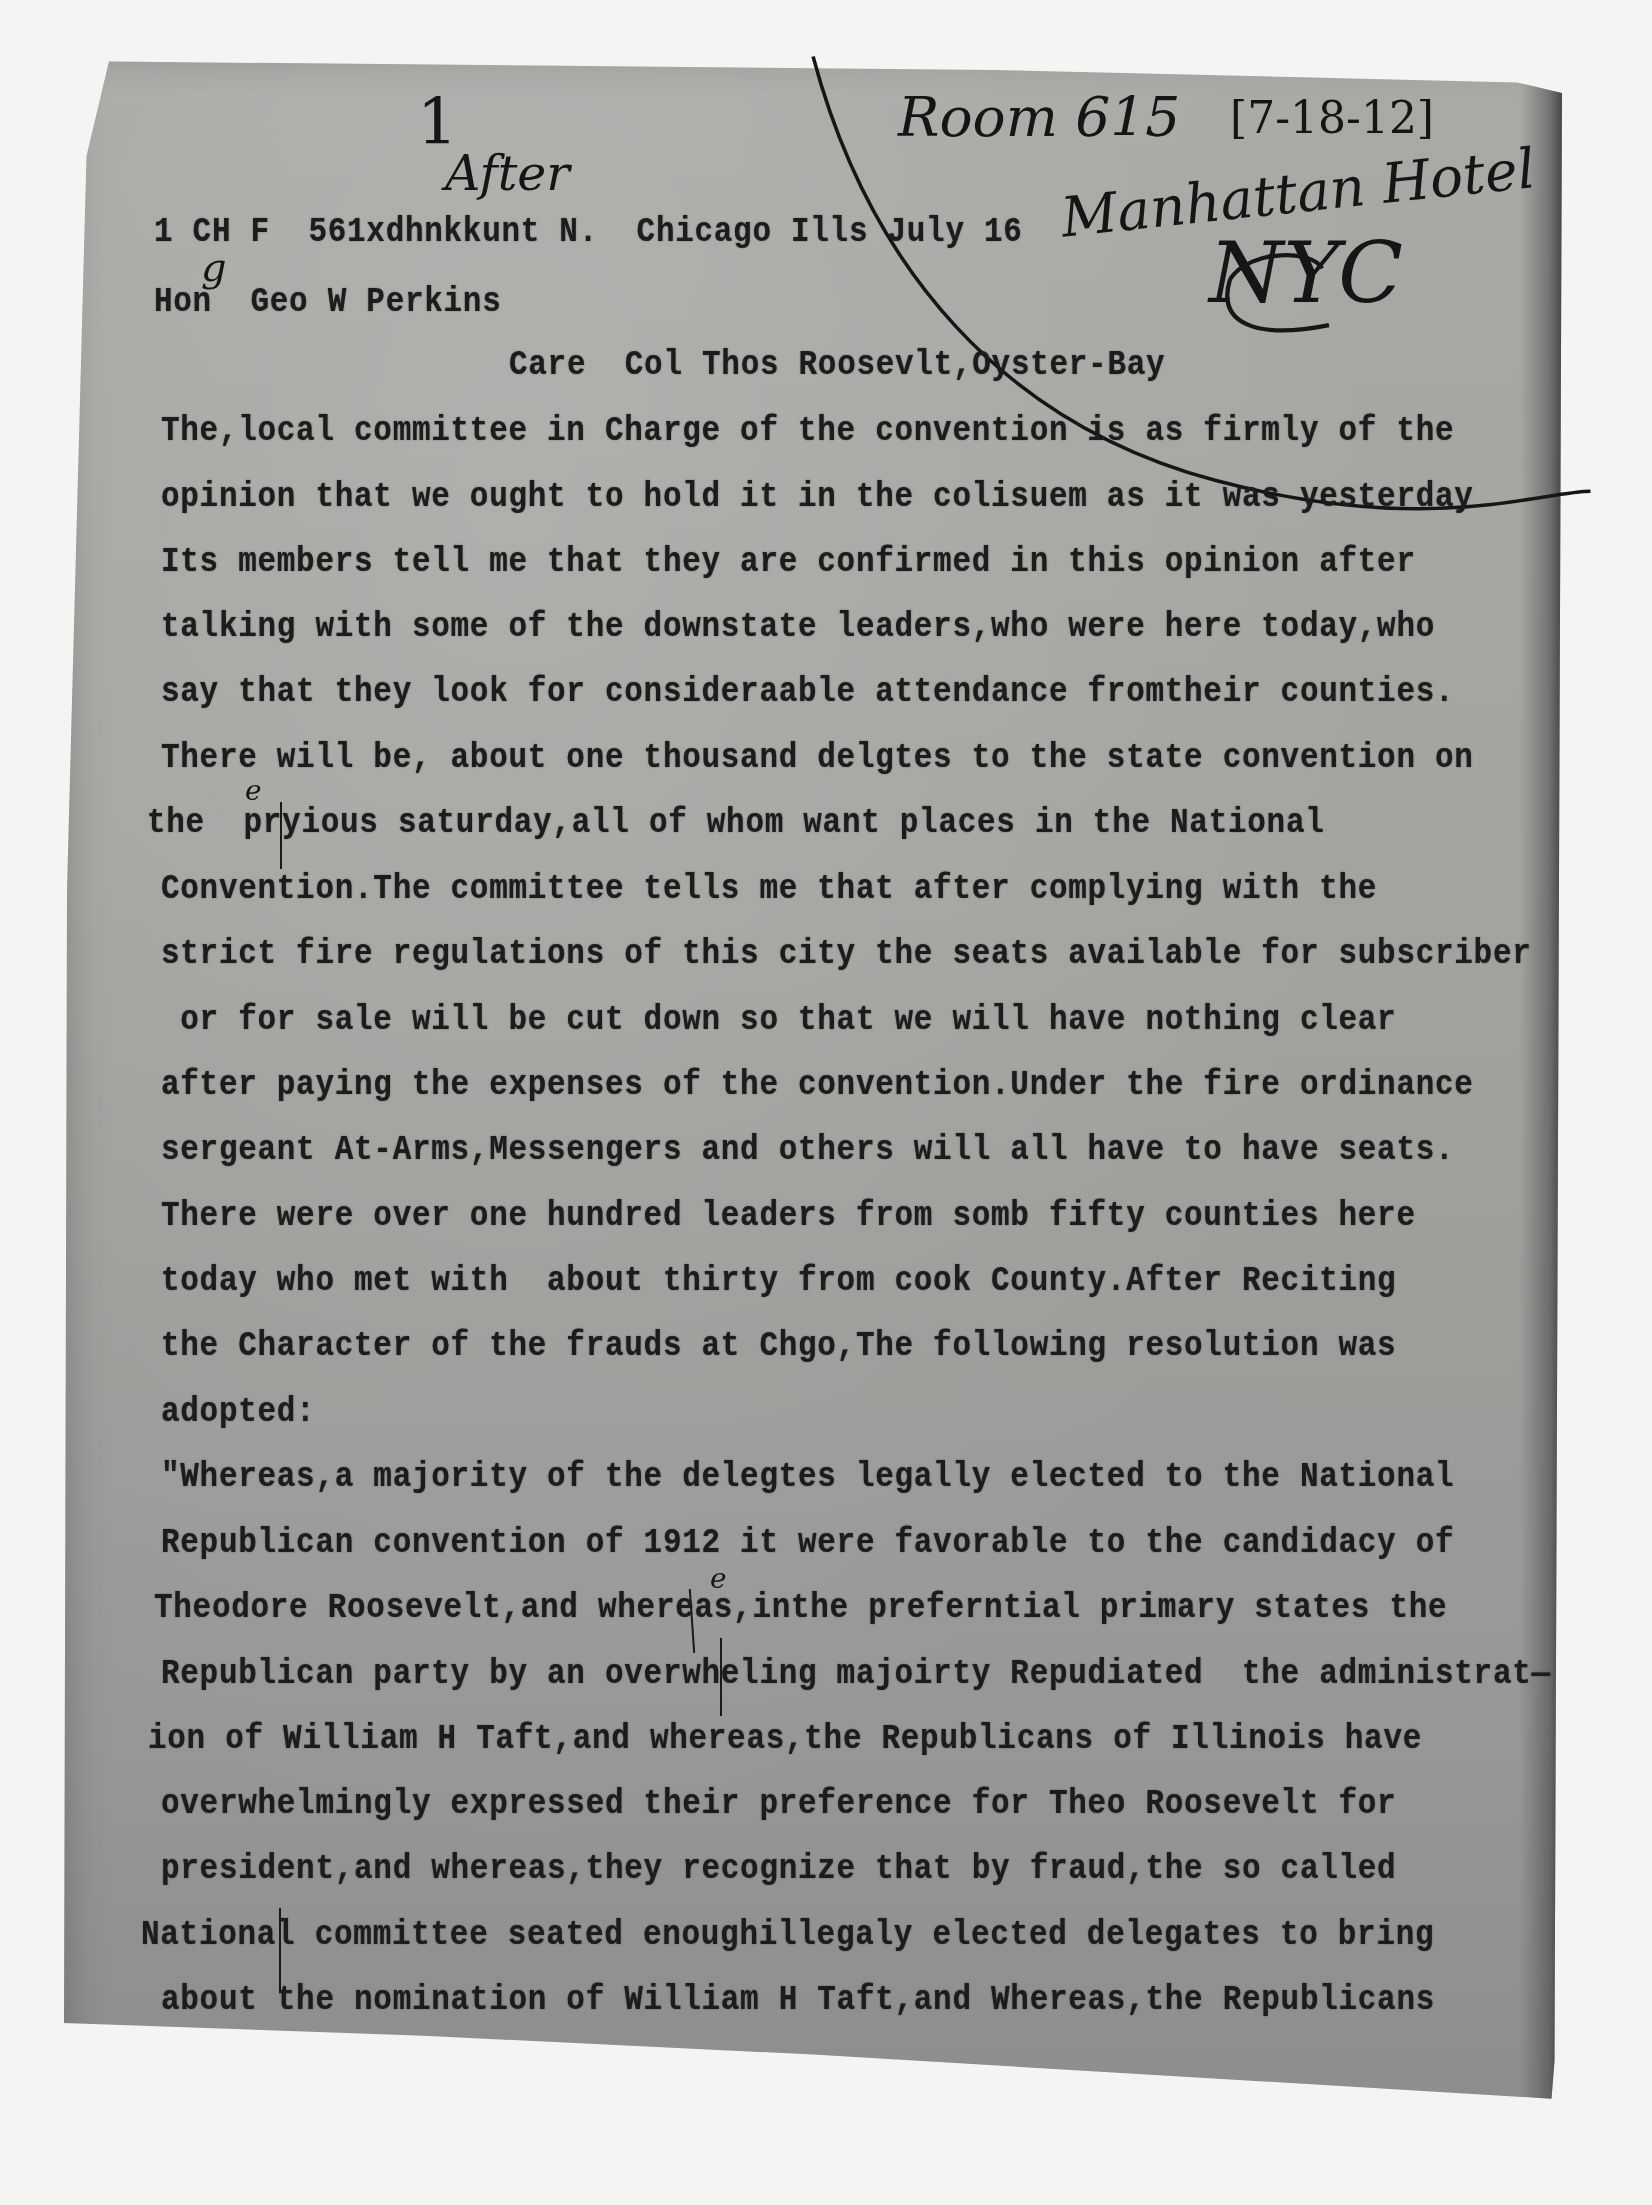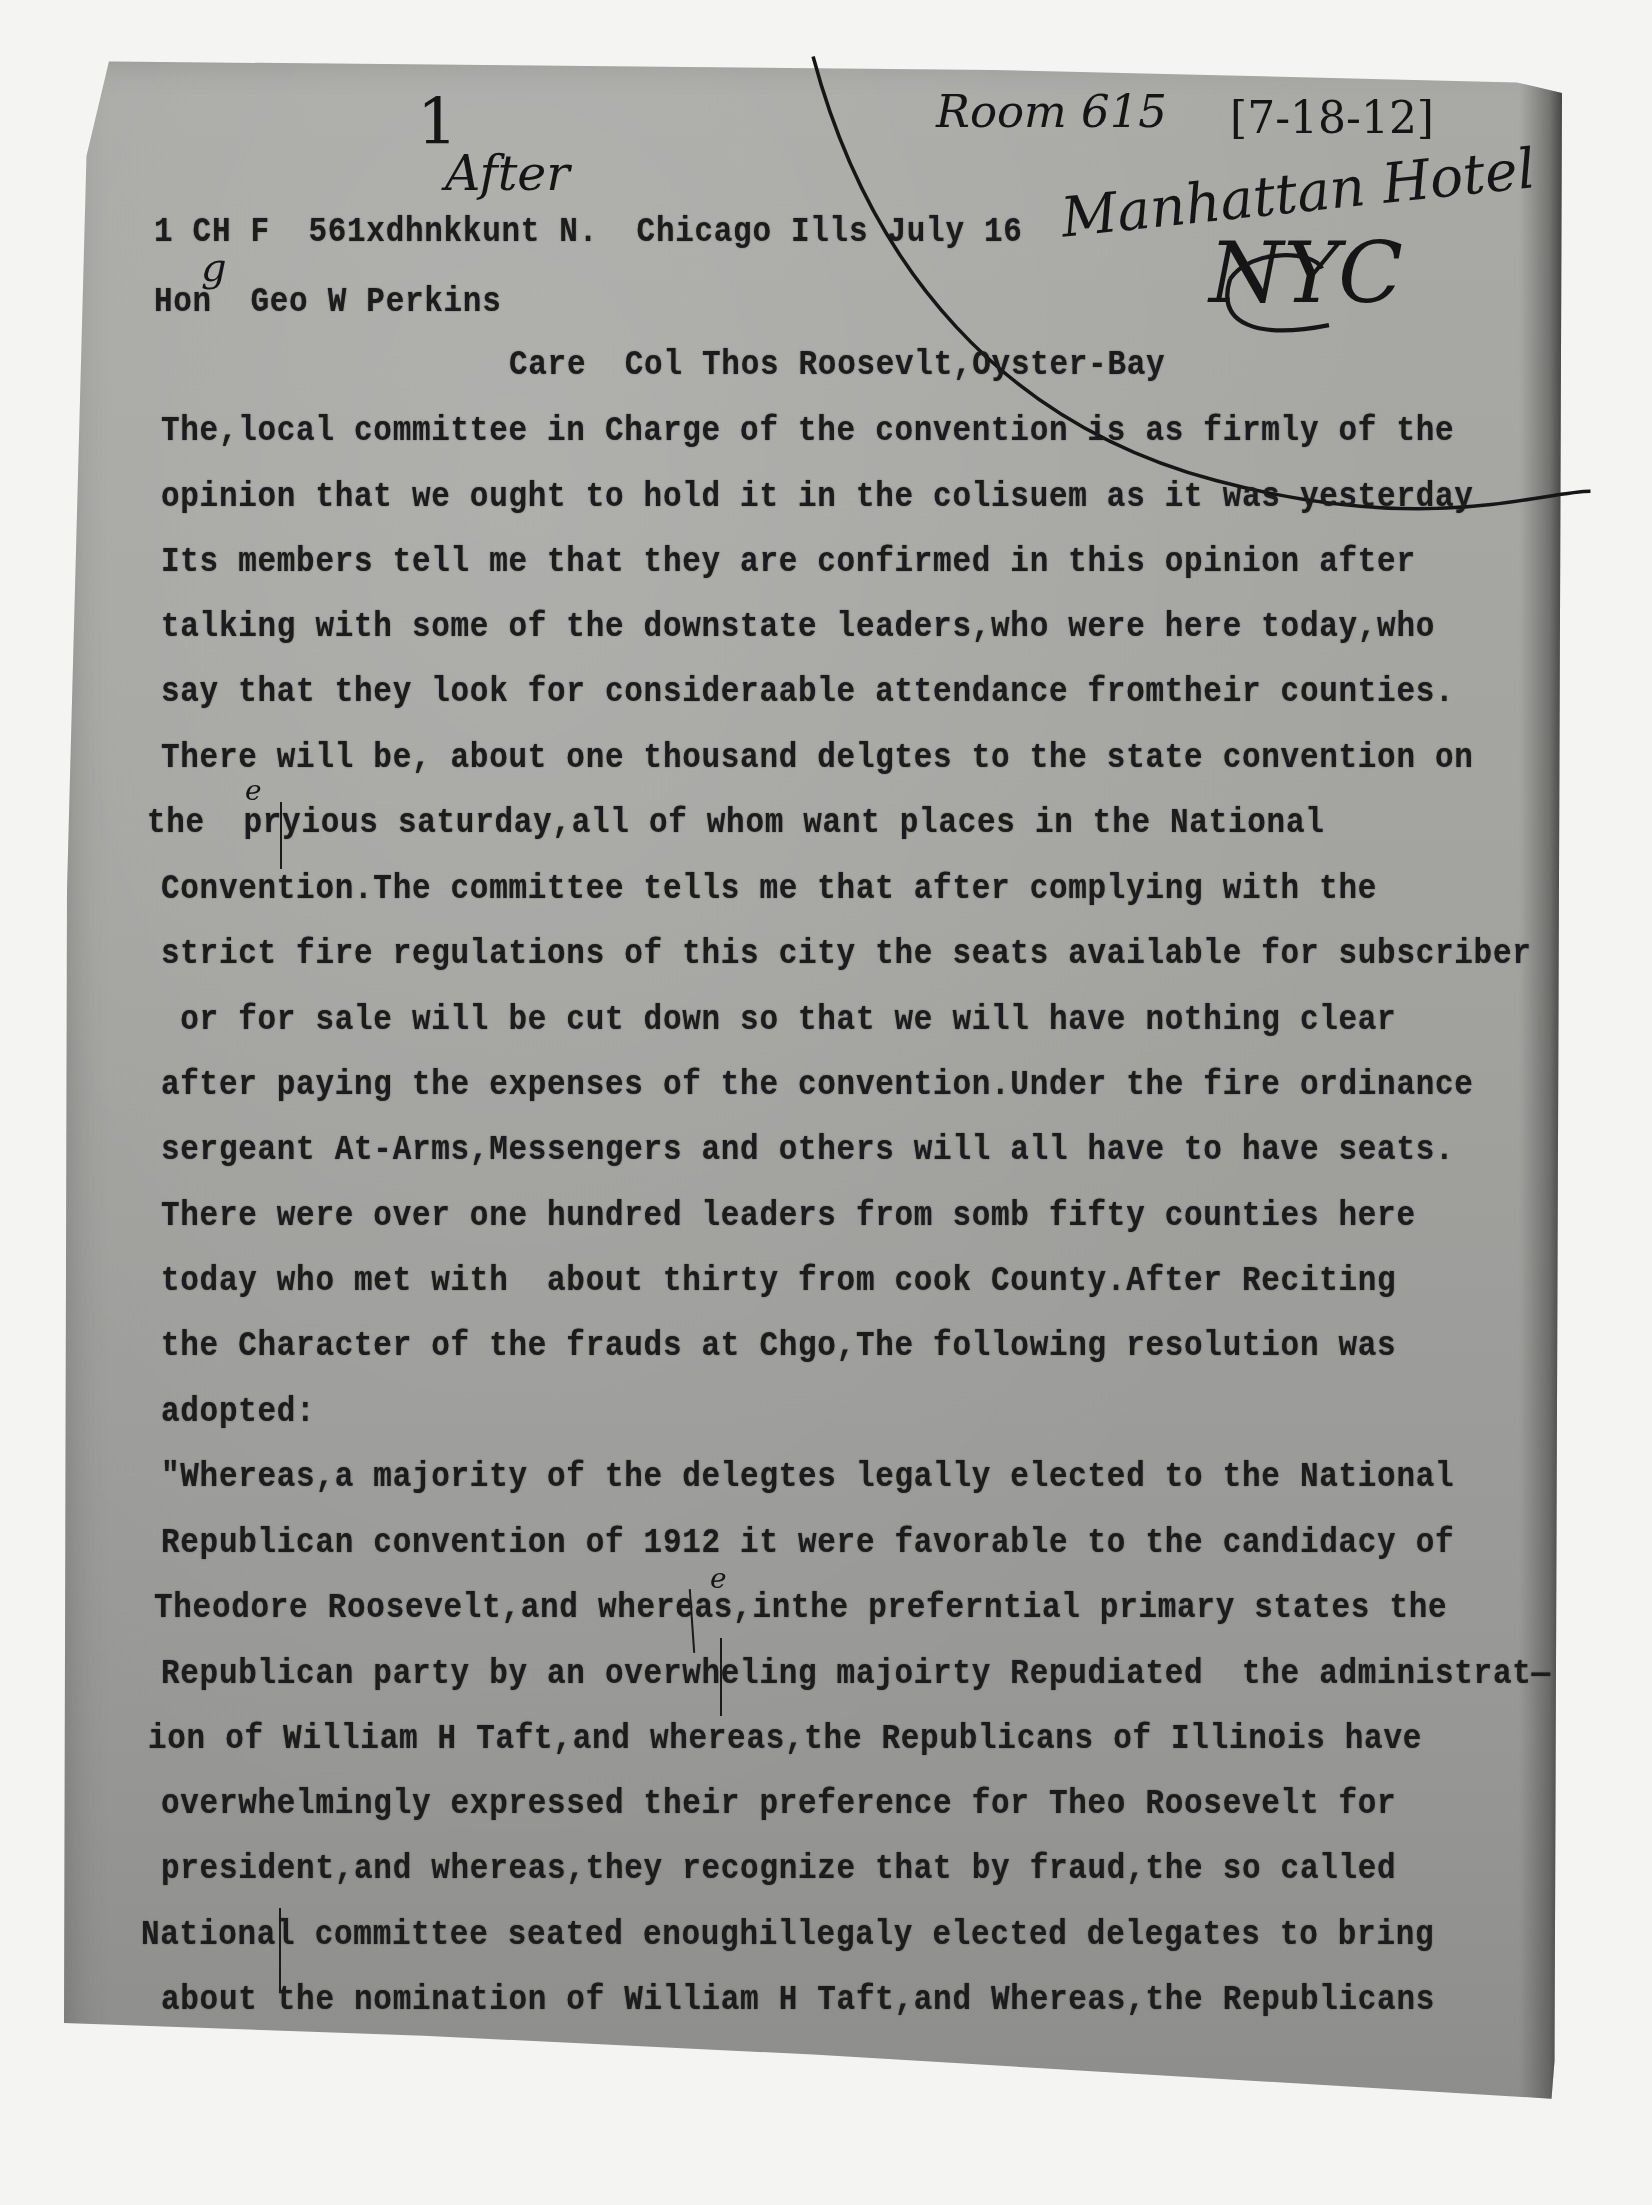--- a/index.html
+++ b/index.html
@@ -68,21 +68,21 @@
   </style>
 </head>
 <body>
 
 <div class="sheet">
   <div class="edge-right"></div>
 </div>
 
 <div class="hand" style="left:417px; top:85px; font-size:64px; font-style:normal;">1</div>
 <div class="hand" style="left:445px; top:145px; font-size:49px;">After</div>
-<div class="hand" style="left:898px; top:85px; font-size:45px;margin-left:38px;">Room 615</div>
+<div class="hand" style="left:898px; top:85px; font-size:55px;">Room 615</div>
 <div class="hand" style="left:1230px; top:92px; font-size:44px; font-style:normal;">[7-18-12]</div>
 <div class="hand" style="left:1060px; top:161px; font-size:55px; transform:rotate(-6deg);">Manhattan Hotel</div>
 <div class="hand" style="left:1209px; top:223px; font-size:85px;text-align:right;">NYC</div>
 <div class="hand" style="left:201px; top:244px; font-size:40px;">g</div>
 <div class="hand" style="left:245px; top:774px; font-size:28px;">e</div>
 <div class="hand" style="left:710px; top:1562px; font-size:28px;">e</div>
 
 <div class="caret" style="left:691px; top:1589px; height:64px; transform:rotate(-4deg);"></div>
 <div class="caret" style="left:720px; top:1638px; height:78px;"></div>
 <div class="caret" style="left:280px; top:802px; height:67px;"></div>

